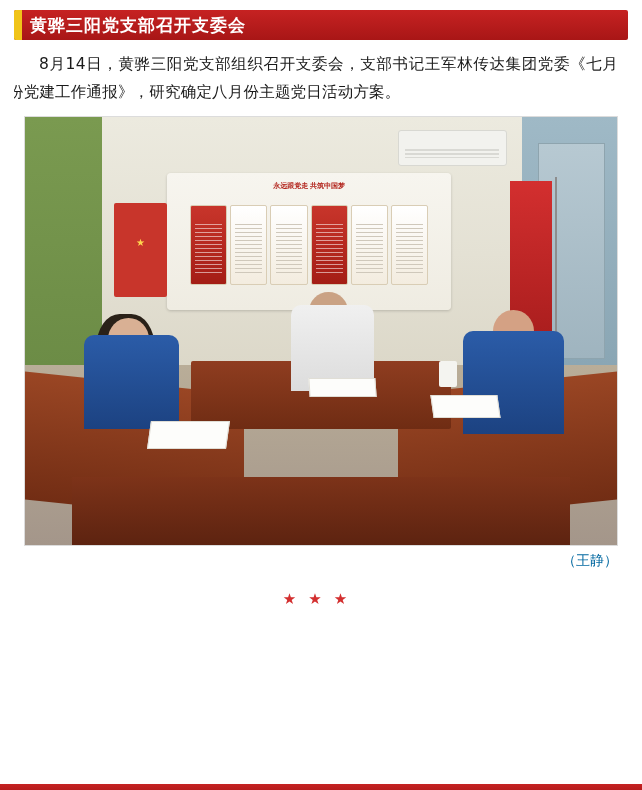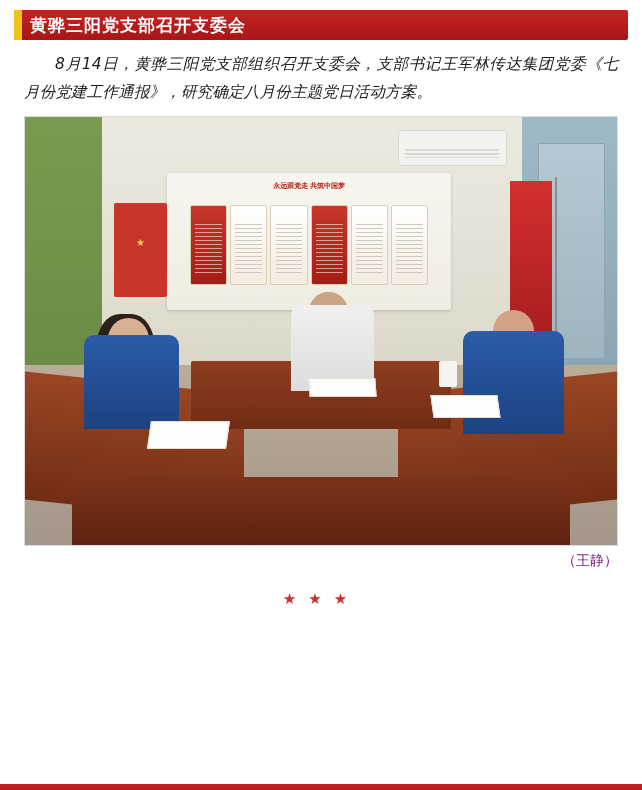--- a/index.html
+++ b/index.html
@@ -54,22 +54,21 @@
     color: #ffffff;
     font-size: 17px;
     font-weight: bold;
     letter-spacing: 1px;
     padding-left: 16px;
     white-space: nowrap;
     font-family: "Liberation Sans", sans-serif;
   }
 
   .content {
-    padding: 10px 24px 0 24px;
-    font-style: italic;
+    padding: 10px 24px 0 8px;
   }
   .para {
     font-size: 15.5px;
     line-height: 28px;
     color: #1a1a1a;
     text-align: justify;
     text-indent: 2em;
     margin: 0 0 2px 0;
     font-family: "DejaVu Sans", sans-serif;
     letter-spacing: 0.2px;
@@ -279,21 +278,21 @@
     right: 27%; top: 57%;
     width: 3%; height: 6%;
     background: #f4f4f0;
     border-radius: 2px;
   }
 
   .caption {
     margin: 6px 24px 0 24px;
     text-align: right;
     font-size: 14px;
-    color: #701a75;
+    color: #0369a1;
     font-family: "DejaVu Sans", sans-serif;
   }
 
   .stars {
     margin-top: 20px;
     text-align: center;
     color: #d32f2f;
     font-size: 15px;
     letter-spacing: 12px;
   }

